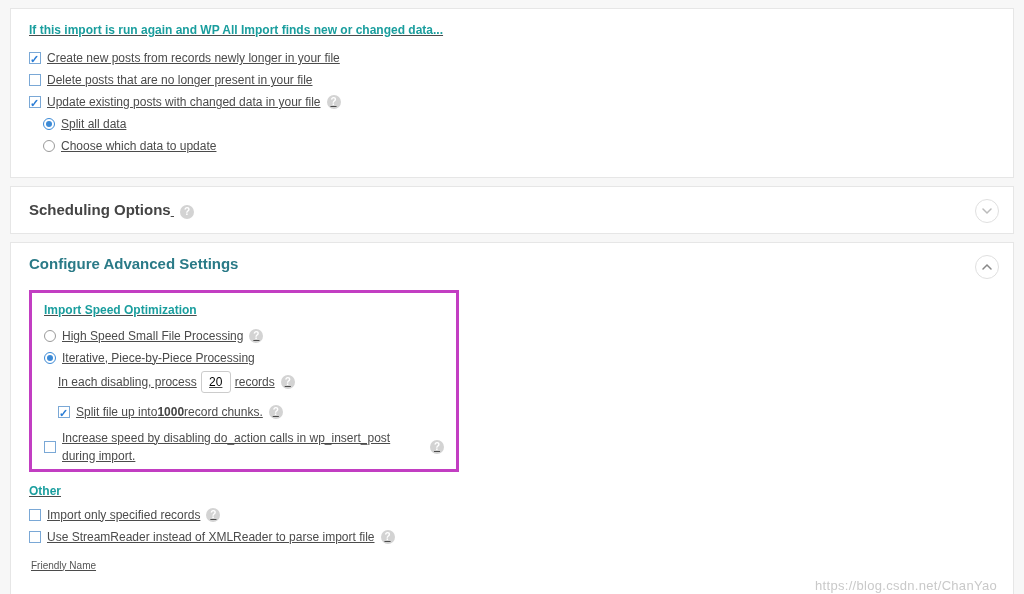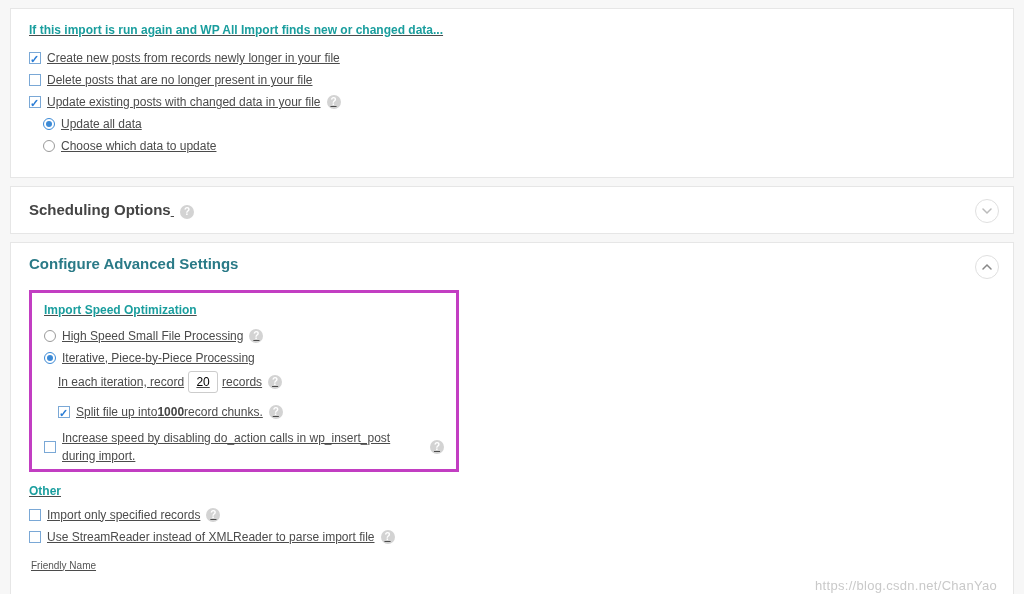--- a/index.html
+++ b/index.html
@@ -149,21 +149,21 @@
     <span class="check"></span>
     <span>Delete posts that are no longer present in your file</span>
   </div>
   <div class="row">
     <span class="check checked"></span>
     <span>Update existing posts with changed data in your file</span>
     <span class="help">?</span>
   </div>
   <div class="row indent-1">
     <span class="radio checked"></span>
-    <span>Update all data</span>
+    <span>Split all data</span>
   </div>
   <div class="row indent-1">
     <span class="radio"></span>
     <span>Choose which data to update</span>
   </div>
 </div>
 
 <div class="panel header-panel">
   <span class="sec-title">Scheduling Options</span>
   <span class="help">?</span>
@@ -189,21 +189,21 @@
     <div class="row">
       <span class="radio"></span>
       <span>High Speed Small File Processing</span>
       <span class="help">?</span>
     </div>
     <div class="row">
       <span class="radio checked"></span>
       <span>Iterative, Piece-by-Piece Processing</span>
     </div>
     <div class="row indent-2">
-      <span>In each iteration, record</span>
+      <span>In each disabling, process</span>
       <input class="num-input" value="20" style="">
       <span>records</span>
       <span class="help">?</span>
     </div>
     <div class="row indent-2" style="margin-top:10px;">
       <span class="check checked"></span>
       <span>Split file up into </span>
       <strong>1000</strong>
       <span> record chunks.</span>
       <span class="help">?</span>

